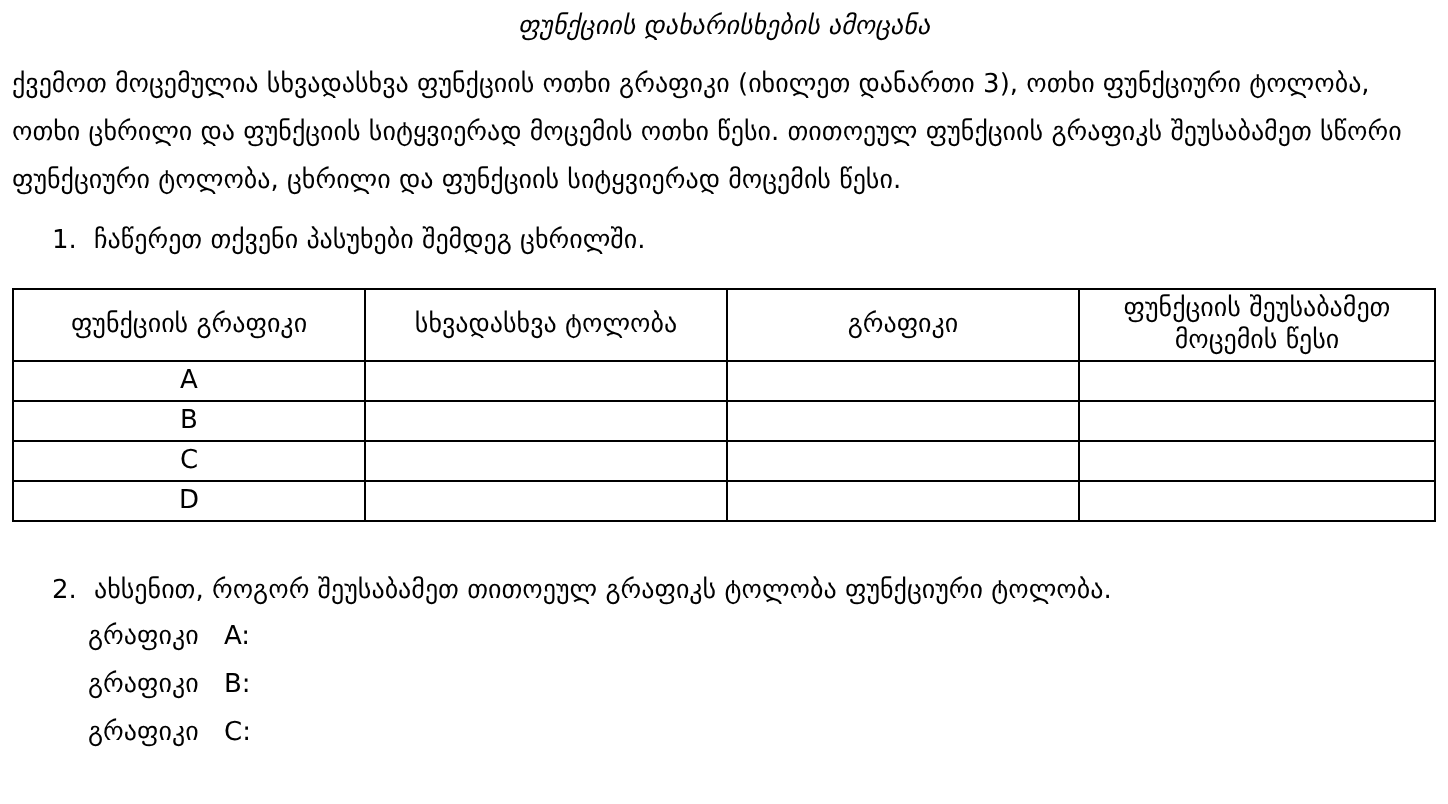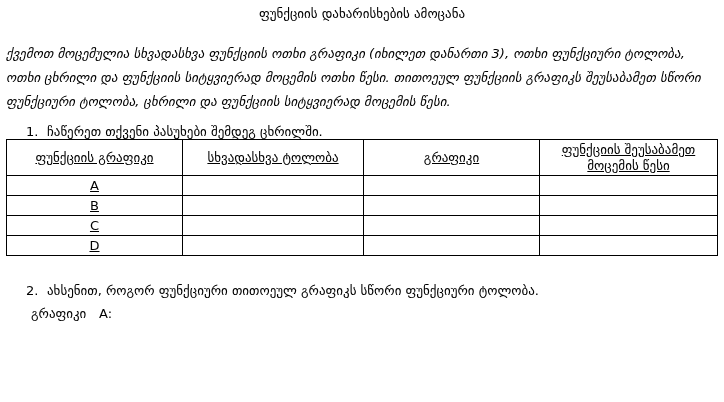--- a/index.html
+++ b/index.html
@@ -12,48 +12,48 @@
     font-family: "DejaVu Sans", sans-serif;
     font-size: 13px;
     overflow: hidden;
   }
   .page { padding: 6px 6px 0 6px; }
 
   .doc-title {
     text-align: center;
     height: 16px;
     line-height: 16px;
+    font-style: italic;
   }
 
   .intro {
-    margin-top: 20px;
+    margin-top: 9px;
     line-height: 24px;
     width: 712px;
-    font-style: italic;
   }
 
   .question {
     display: flex;
     align-items: flex-start;
   }
   .q1 { margin-top: 10px; }
   .q2 { margin-top: 27px; }
   .q-number {
     display: inline-block;
     width: 21px;
     margin-left: 20px;
     flex: 0 0 auto;
   }
   .q-text { flex: 1 1 auto; }
 
   table.answers-table {
+    margin-top: 16px;
     width: 711px;
     border-collapse: collapse;
     table-layout: fixed;
-    text-decoration: underline;
   }
   table.answers-table th,
   table.answers-table td {
     border: 1px solid #000000;
     font-weight: normal;
     text-align: center;
     vertical-align: middle;
     padding: 1px 4px;
     overflow: hidden;
   }
@@ -63,21 +63,21 @@
   }
   table.answers-table td {
     height: 20px;
     line-height: 17px;
   }
   .col-graph  { width: 176px; }
   .col-eq     { width: 181px; }
   .col-table  { width: 176px; }
   .col-verbal { width: 178px; }
 
-  .answer-lines { margin-left: 25px; }
+  .answer-lines { margin-left: 38px; }
   .answer-line {
     height: 17px;
     line-height: 17px;
     margin-top: 7px;
     white-space: nowrap;
   }
   .answer-label {
     display: inline-block;
     width: 68px;
   }
@@ -134,22 +134,28 @@
         <td>D</td>
         <td></td>
         <td></td>
         <td></td>
       </tr>
     </tbody>
   </table>
 
   <div class="question q2">
     <span class="q-number">2.</span>
-    <span class="q-text">ახსენით, როგორ ფუნქციური თითოეულ გრაფიკს სწორი ფუნქციური ტოლობა.</span>
+    <span class="q-text">ახსენით, როგორ შეუსაბამეთ თითოეულ გრაფიკს ტოლობა ფუნქციური ტოლობა.</span>
   </div>
 
   <div class="answer-lines">
     <div class="answer-line">
       <span class="answer-label">გრაფიკი</span><span>A:</span>
     </div>
+    <div class="answer-line">
+      <span class="answer-label">გრაფიკი</span><span>B:</span>
+    </div>
+    <div class="answer-line">
+      <span class="answer-label">გრაფიკი</span><span>C:</span>
+    </div>
   </div>
 
 </div>
 
 </body></html>

